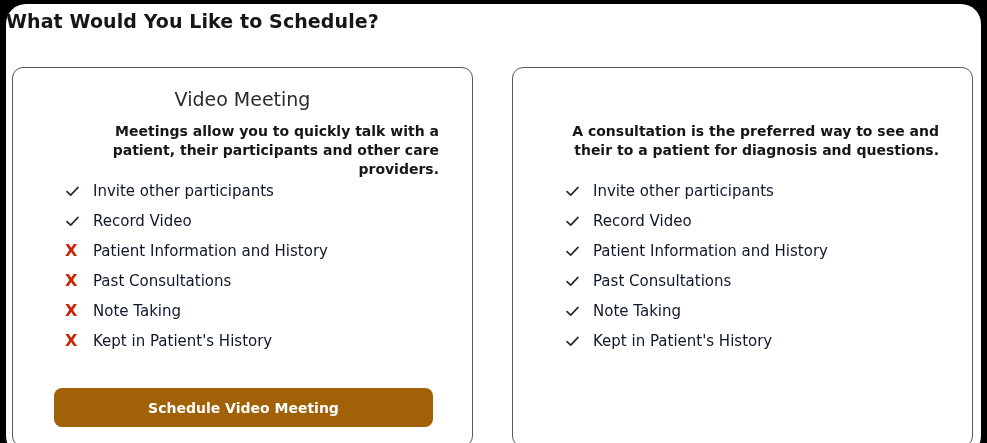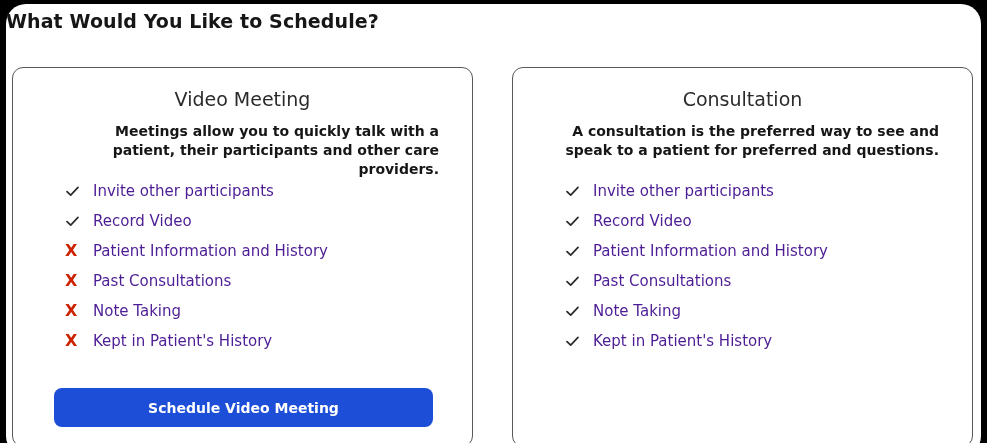--- a/index.html
+++ b/index.html
@@ -99,32 +99,32 @@
   .feature-icon svg { display: block; }
   .icon-x {
     font-size: 16px;
     font-weight: bold;
     color: #cc2200;
     line-height: 1;
     font-family: "DejaVu Sans", "Liberation Sans", sans-serif;
   }
   .feature-label {
     font-size: 15px;
-    color: #4c1d95;
+    color: #0f172a;
     white-space: nowrap;
   }
 
   
   .schedule-button {
     position: absolute;
     left: 41px;
     top: 320px;
     width: 379px;
     height: 39px;
-    background: #1d4ed8;
+    background: #a16207;
     border: none;
     border-radius: 8px;
     color: #ffffff;
     font-size: 14px;
     font-weight: bold;
     font-family: "DejaVu Sans", "Liberation Sans", sans-serif;
     cursor: pointer;
     padding: 12px;
   }
 </style>
@@ -182,23 +182,22 @@
           </span>
           <span class="feature-label">Kept in Patient's History</span>
         </div>
       </div>
 
     <button class="schedule-button">Schedule Video Meeting</button>
   </div>
 
   <div class="option-card" id="card-consultation">
 
-    <div class="card-title">Consultation</div>
-
-    <div class="card-description">A consultation is the preferred way to see and speak to a patient for preferred and questions.</div>
+
+    <div class="card-description">A consultation is the preferred way to see and their to a patient for diagnosis and questions.</div>
 
     <div class="feature-list">
         <div class="feature-item">
           <span class="feature-icon">
             <svg width="15" height="15" viewBox="0 0 15 15" aria-hidden="true">
               <path d="M2 7.6 L5.7 11.2 L13 3.4" fill="none" stroke="#2b2b2b" stroke-width="1.7" stroke-linecap="round" stroke-linejoin="round"></path>
             </svg>
           </span>
           <span class="feature-label">Invite other participants</span>
         </div>

